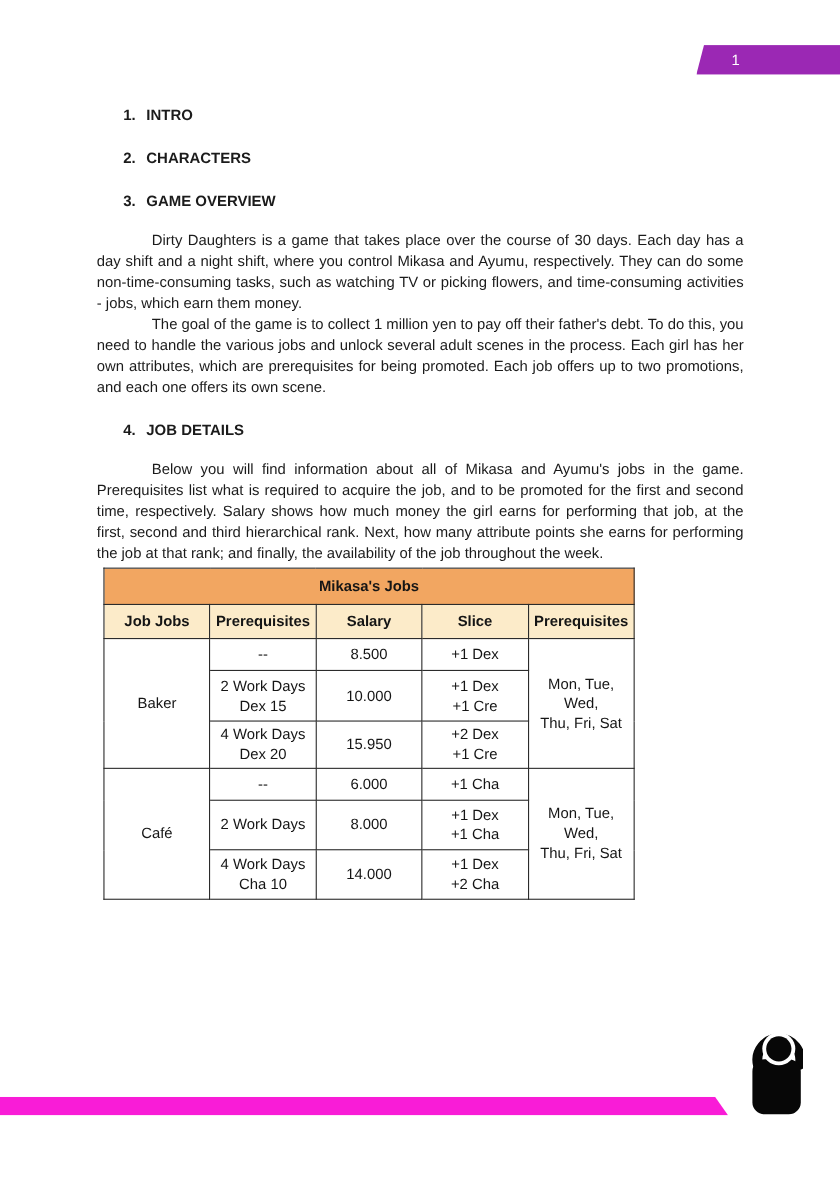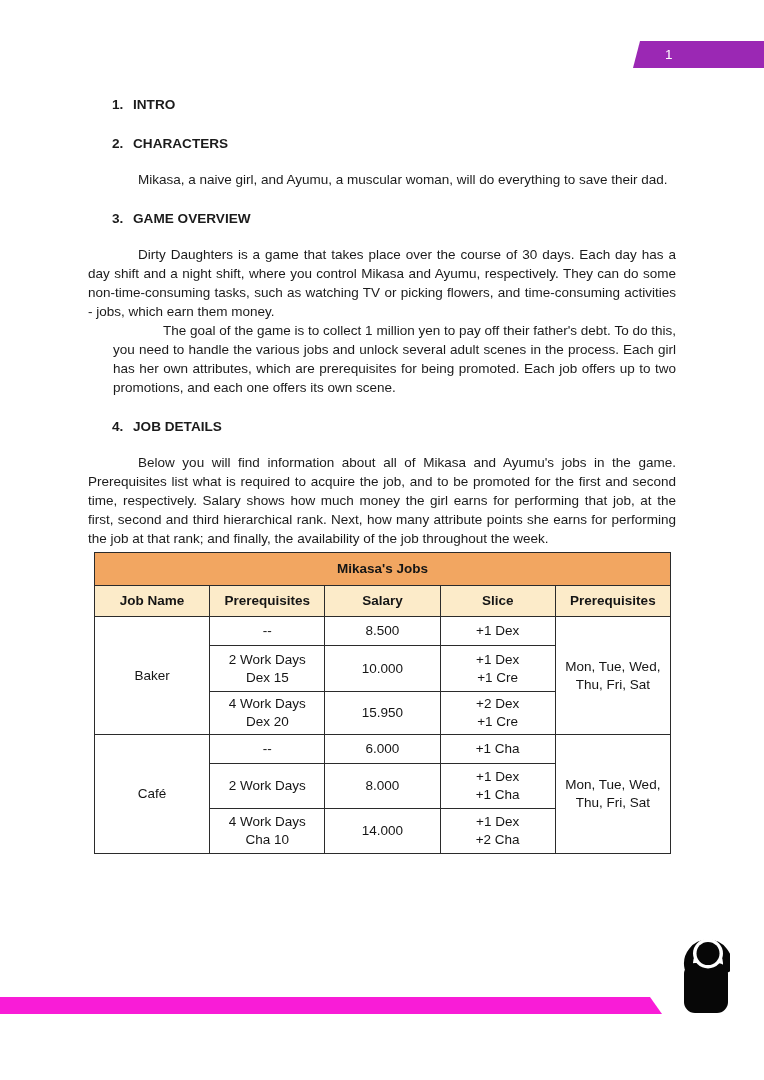--- a/index.html
+++ b/index.html
@@ -20,24 +20,24 @@
   .section-heading{
     margin:20px 0 0 0;padding-left:24px;display:flex;
     font-weight:bold;font-size:13.6px;line-height:19px;
   }
   .section-heading.first{margin-top:95px;}
   .section-heading .num{width:21px;flex:0 0 21px;}
   p.para{
     margin:17px 0 0 0;font-size:13.5px;line-height:19px;
     text-align:justify;text-indent:50px;
   }
-  p.para + p.para{margin-top:0;margin-left:25px;}
+  p.para + p.para{margin-top:0;}
   
   table.jobs{
-    border-collapse:collapse;margin:4px 0 0 6px;width:577px;
+    border-collapse:collapse;margin:4px 0 0 6px;width:483px;
     table-layout:fixed;font-size:13.5px;color:#151515;
   }
   table.jobs td, table.jobs th{
     border:1px solid #2b2b2b;text-align:center;vertical-align:middle;
     padding:1px 2px;line-height:18px;
   }
   tr.title-row td{
     background:var(--table-title-bg,#f2a661);font-weight:bold;height:30px;
   }
   tr.head-row th{
@@ -66,21 +66,20 @@
 
   <div class="section-heading first">
     <span class="num">1.</span>
     <span>INTRO</span>
   </div>
 
   <div class="section-heading">
     <span class="num">2.</span>
     <span>CHARACTERS</span>
   </div>
-  <p class="para">Mikasa, a naive girl, and Ayumu, a muscular woman, will do everything to save their dad.</p>
 
   <div class="section-heading">
     <span class="num">3.</span>
     <span>GAME OVERVIEW</span>
   </div>
   <p class="para">Dirty Daughters is a game that takes place over the course of 30 days. Each day has a day shift and a night shift, where you control Mikasa and Ayumu, respectively. They can do some non-time-consuming tasks, such as watching TV or picking flowers, and time-consuming activities - jobs, which earn them money.</p>
   <p class="para">The goal of the game is to collect 1 million yen to pay off their father's debt. To do this, you need to handle the various jobs and unlock several adult scenes in the process. Each girl has her own attributes, which are prerequisites for being promoted. Each job offers up to two promotions, and each one offers its own scene.</p>
 
   <div class="section-heading">
     <span class="num">4.</span>
@@ -94,21 +93,21 @@
         <col style="width:20%">
         <col style="width:20%">
         <col style="width:20%">
         <col style="width:20%">
       </colgroup>
     <tbody>
       <tr class="title-row">
         <td colspan="5">Mikasa's Jobs</td>
       </tr>
       <tr class="head-row">
-        <th>Job Name</th>
+        <th>Job Jobs</th>
         <th>Prerequisites</th>
         <th>Salary</th>
         <th>Slice</th>
         <th>Prerequisites</th>
       </tr>
 
       <tr class="h30">
         <td class="job-name" rowspan="3">Baker</td>
         <td>--</td>
         <td>8.500</td>

